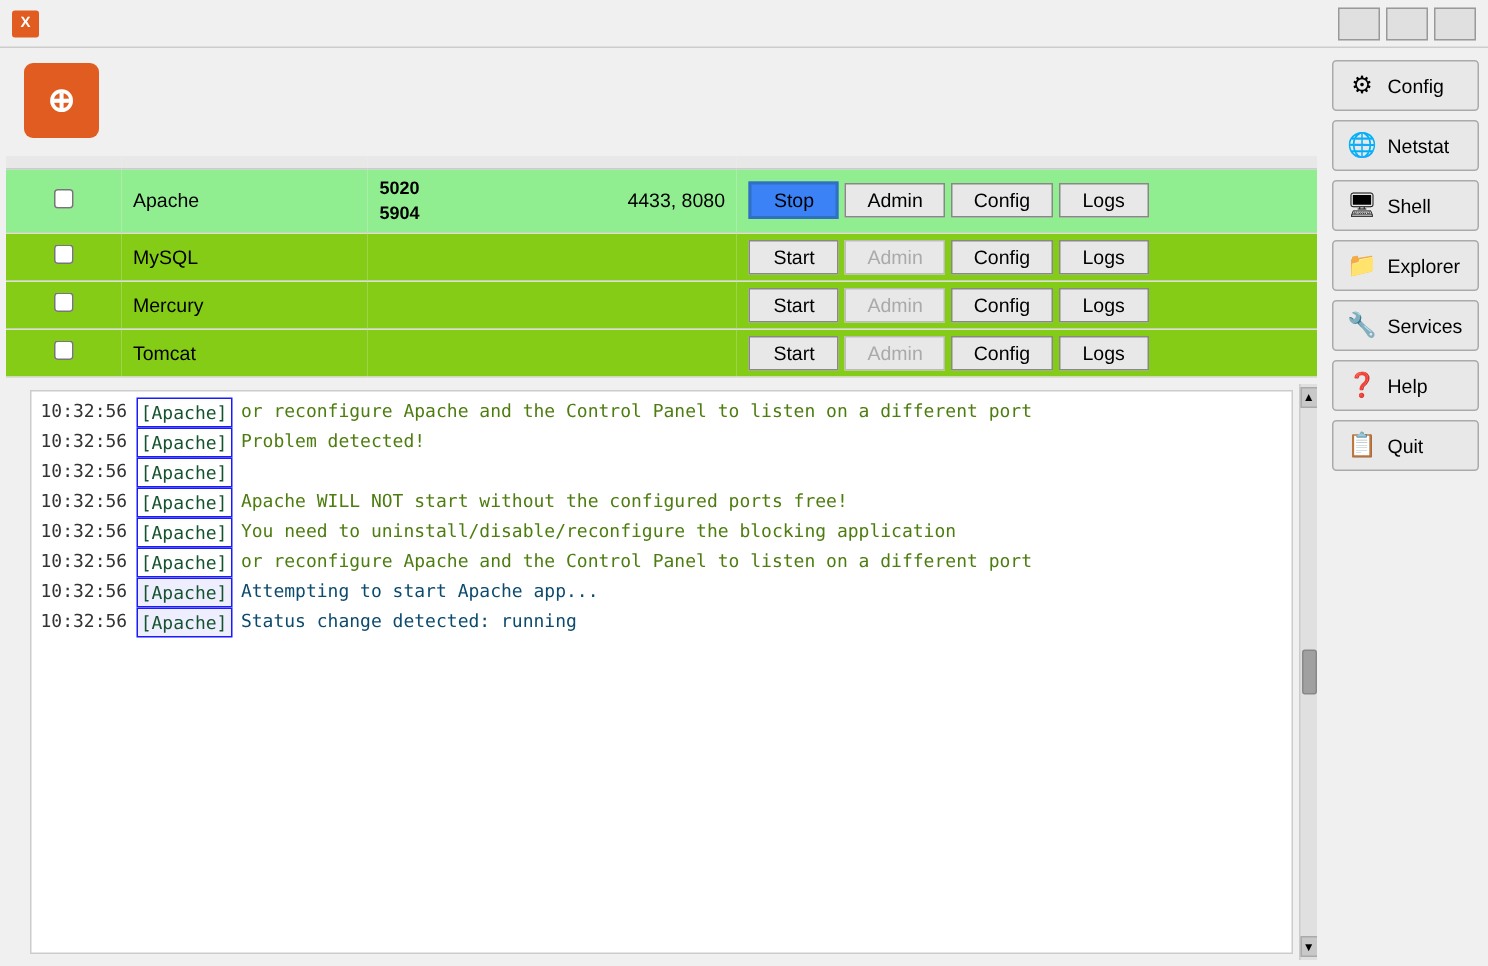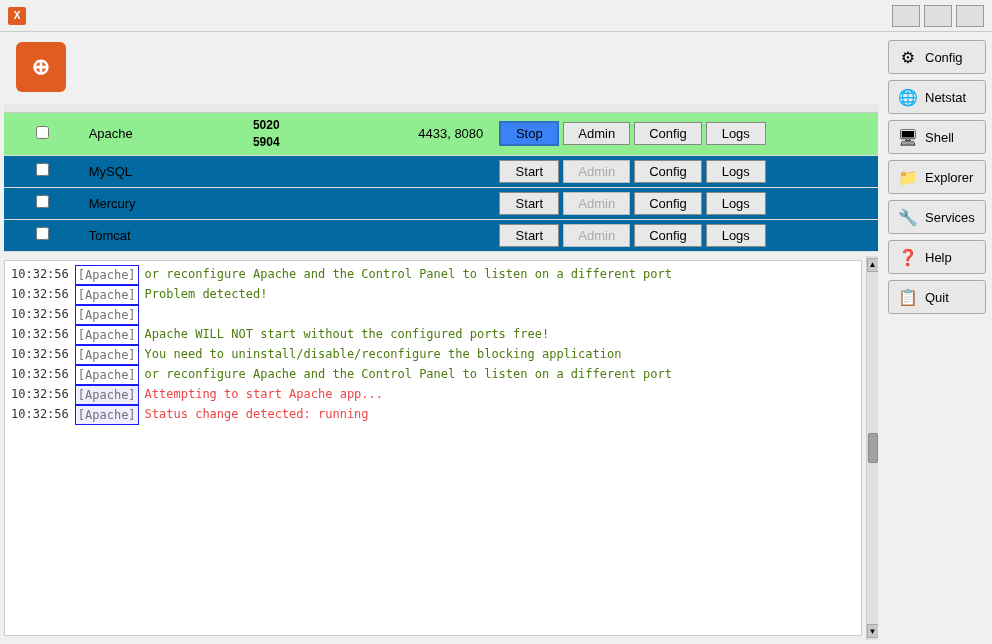--- a/index.html
+++ b/index.html
@@ -119,21 +119,21 @@
       border-bottom: 1px solid #ccc;
     }
     .service-table thead th.service-col { width: 56px; text-align: center; }
     .service-table thead th.module-col { width: 120px; }
     .service-table thead th.pid-col { width: 80px; }
     .service-table thead th.port-col { width: 100px; text-align: right; }
     .service-table thead th.actions-col { width: 280px; text-align: center; }
 
     .service-table tbody tr {
       border-bottom: 1px solid #ddd;
-      background: #0369a1;
+      background: #84cc16;
     }
     .service-table tbody tr.running {
       background: #90ee90;
     }
     .service-table tbody td {
       padding: 4px 8px;
       vertical-align: middle;
     }
     .service-table tbody td.service-col { text-align: center; }
     .service-table tbody td.port-col { text-align: right; }
@@ -167,46 +167,46 @@
       border-color: #bbb;
       cursor: default;
     }
 
     
     .log-area {
       flex: 1;
       background: white;
       border: 1px solid #ccc;
       overflow-y: scroll;
-      margin: 4px 4px 4px 0;
+      margin: 4px 4px 4px 16px;
       padding: 4px 6px;
       font-size: 12px;
       font-family: Consolas, monospace;
     }
     .log-line {
       display: flex;
       gap: 6px;
       line-height: 1.5;
     }
     .log-time {
       color: #333;
       white-space: nowrap;
       min-width: 52px;
     }
     .log-tag {
-      color: #737373;
+      color: #14532d;
       white-space: nowrap;
       border: 1px solid #1a1aff;
       padding: 0 2px;
     }
     .log-tag.highlight {
       background: #eeeeff;
     }
     .log-msg { color: #4d7c0f; flex: 1; }
-    .log-msg.black { color: #ef4444; }
+    .log-msg.black { color: #0c4a6e; }
 
     
     .right-panel {
       width: 110px;
       display: flex;
       flex-direction: column;
       padding: 8px 6px;
       gap: 6px;
       background: #f0f0f0;
     }

